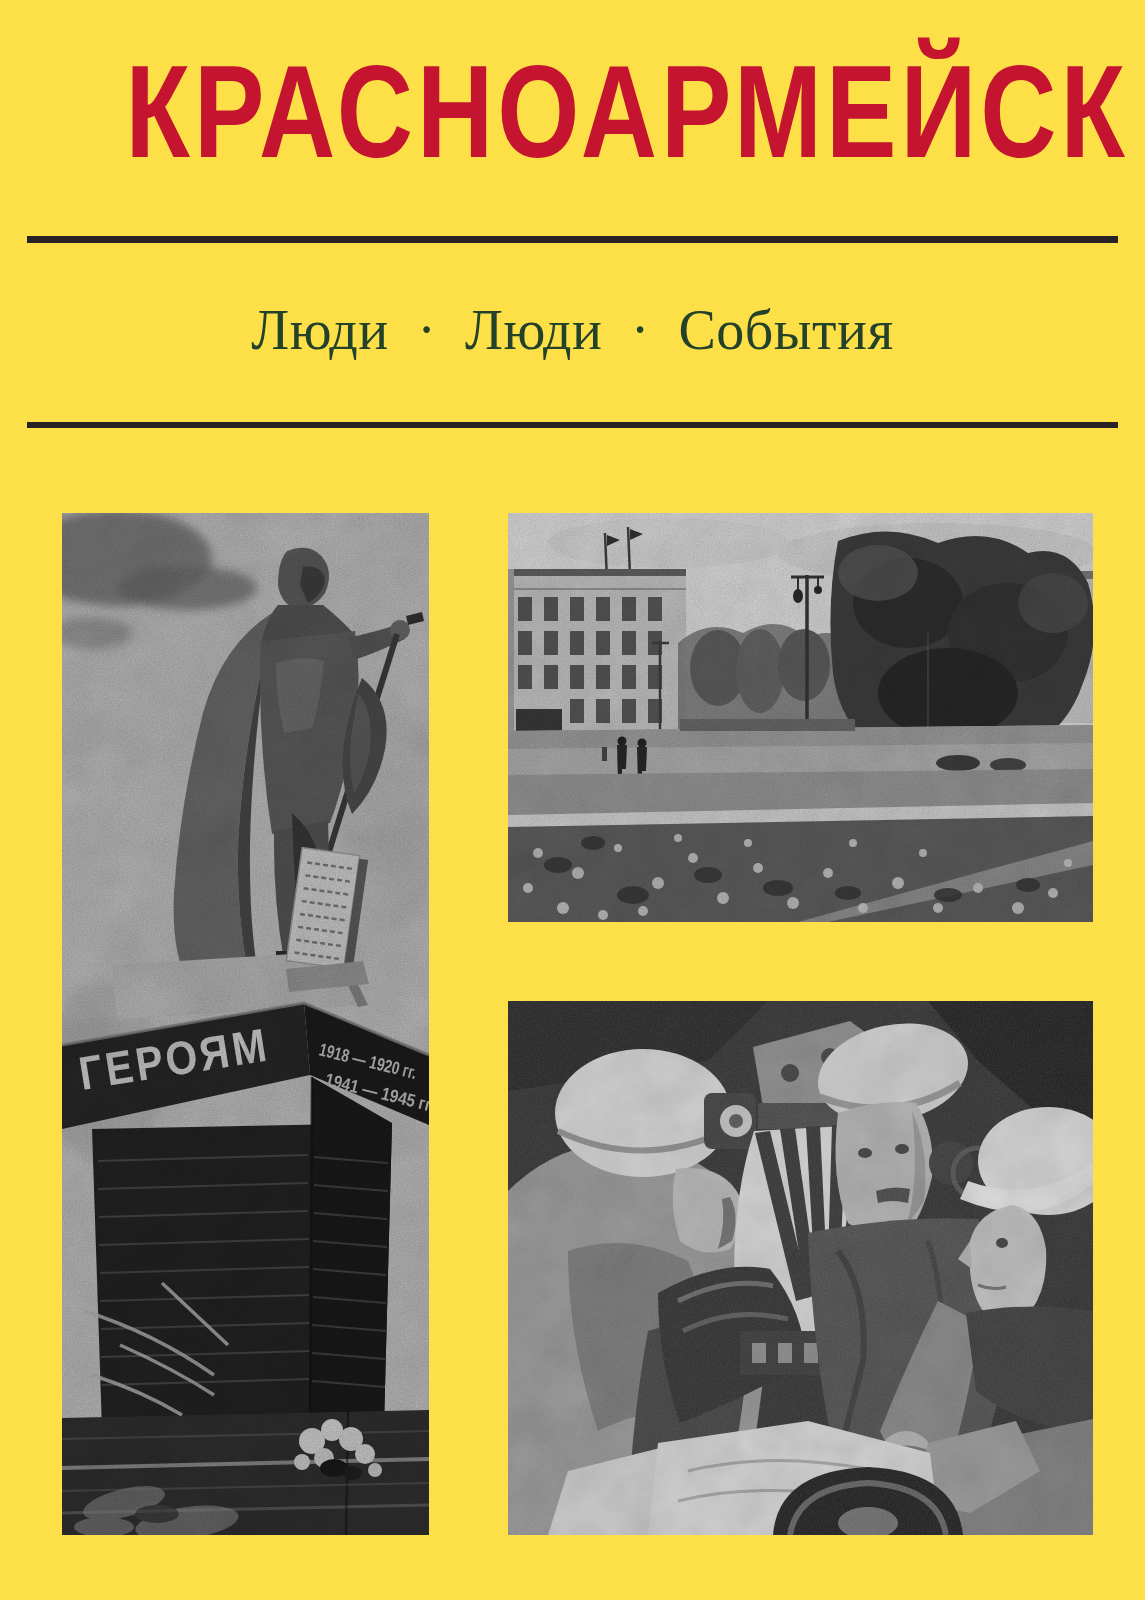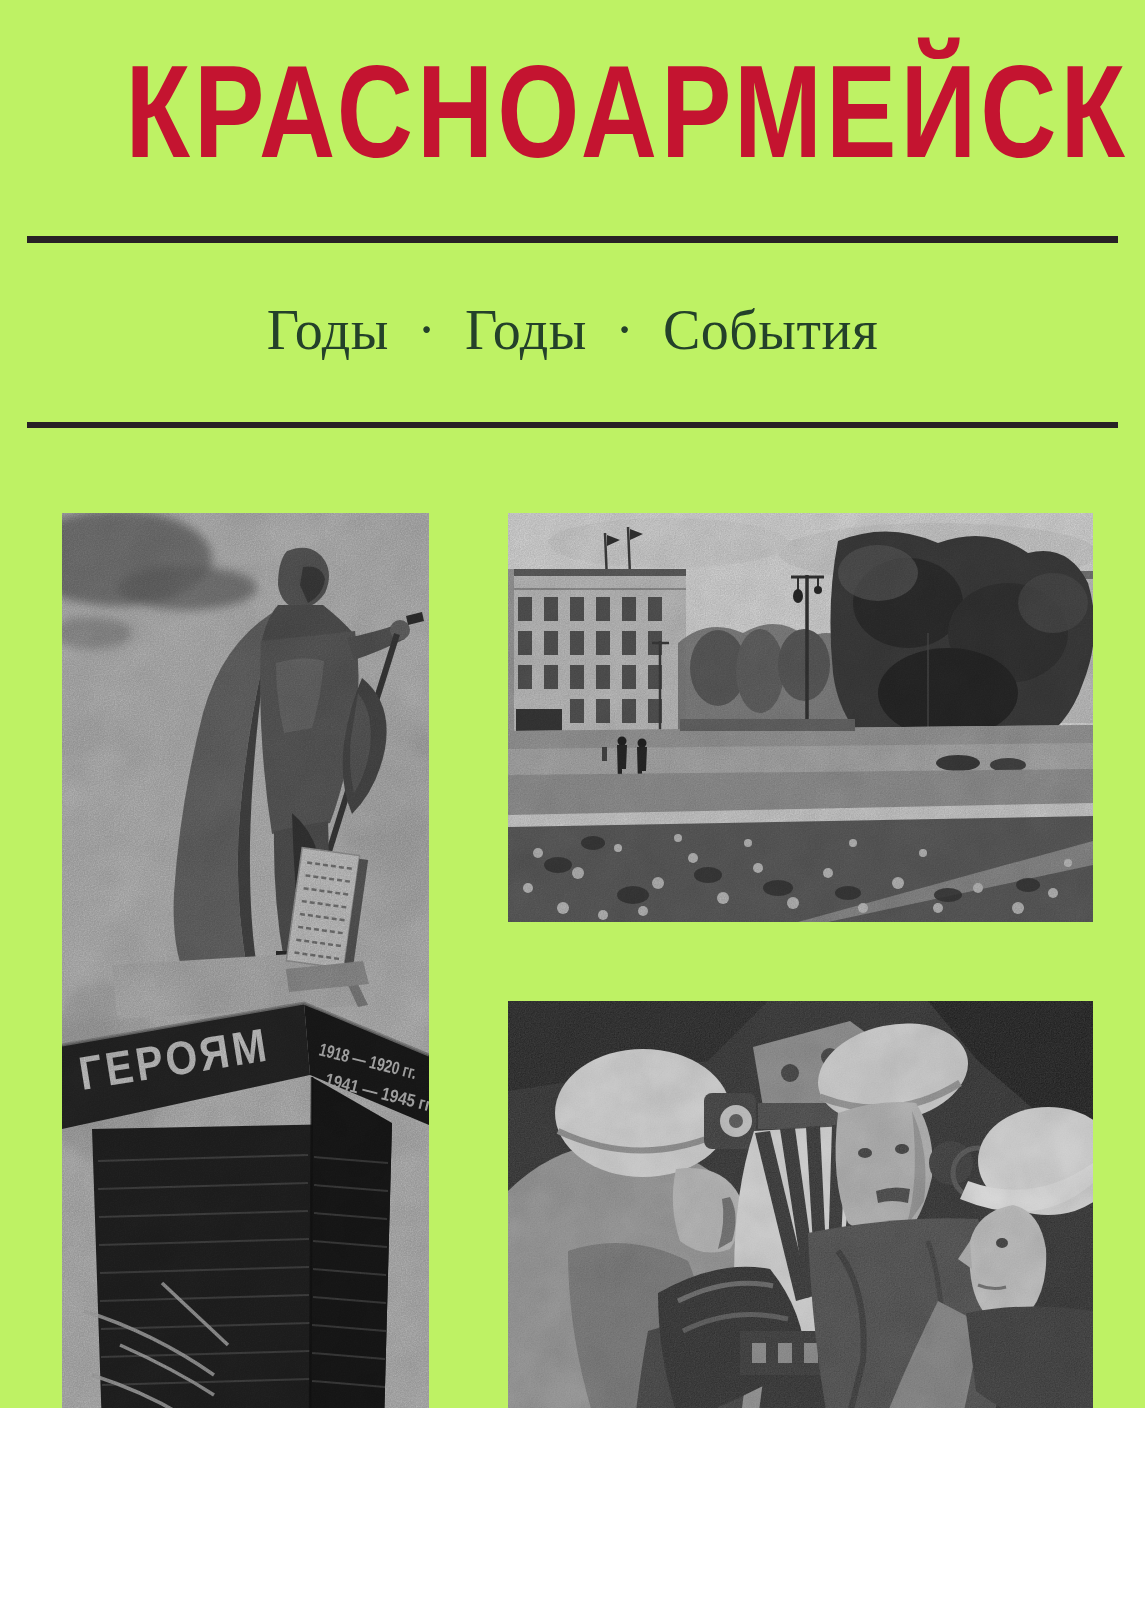--- a/index.html
+++ b/index.html
@@ -1,16 +1,16 @@
 <!DOCTYPE html>
 <html><head>
 <meta charset="utf-8">
 <style>
   html,body{margin:0;padding:0;background:#ffffff;}
-  .page{position:relative;width:1145px;height:1408px;background:#bef264;overflow:hidden;
+  .page{position:relative;width:1145px;height:1600px;background:#fde047;overflow:hidden;
         font-family:"Liberation Sans",sans-serif;}
   .title-wrap{position:absolute;top:46px;left:0;width:1145px;text-align:center;
               color:#c41430;line-height:132px;white-space:nowrap;}
   .title-inner{display:inline-block;font-size:132px;font-weight:bold;letter-spacing:5px;
                transform:scaleX(0.80);transform-origin:50% 50%;}
   .rule{position:absolute;left:27px;width:1091px;background:#282225;}
   .rule-top{top:236px;height:7px;}
   .rule-bottom{top:422px;height:6px;}
   .subtitle{position:absolute;top:300px;left:0;width:1145px;text-align:center;
             font-family:"Liberation Serif",serif;font-size:56px;line-height:60px;
@@ -26,21 +26,21 @@
 <body>
 
 <div class="page">
 
   <div class="title-wrap">
     <span class="title-inner">КРАСНОАРМЕЙСК</span>
   </div>
 
   <div class="rule rule-top"></div>
 
-  <div class="subtitle">Годы · Годы · События</div>
+  <div class="subtitle">Люди · Люди · События</div>
 
   <div class="rule rule-bottom"></div>
 
   <div class="photo" id="photo-monument">
     <svg width="367" height="1022" viewBox="0 0 367 1022" xmlns="http://www.w3.org/2000/svg">
       <defs>
         <filter id="m-fine" x="0" y="0" width="100%" height="100%">
           <feTurbulence type="fractalNoise" baseFrequency="0.8" numOctaves="2" stitchTiles="stitch"></feTurbulence>
           <feColorMatrix type="matrix" values="0 0 0 0 0  0 0 0 0 0  0 0 0 0 0  0.55 0.55 0.55 0 0"></feColorMatrix>
         </filter>

